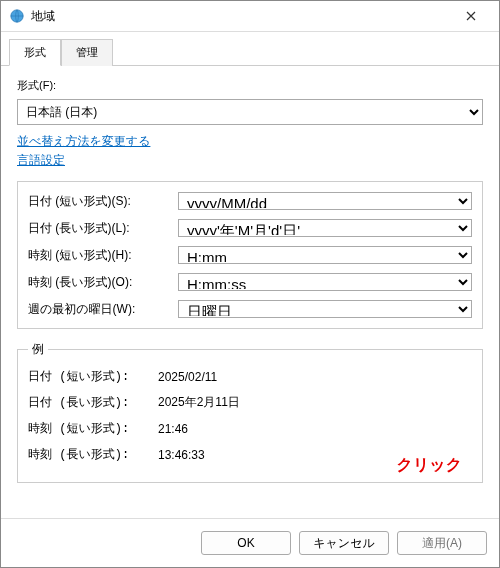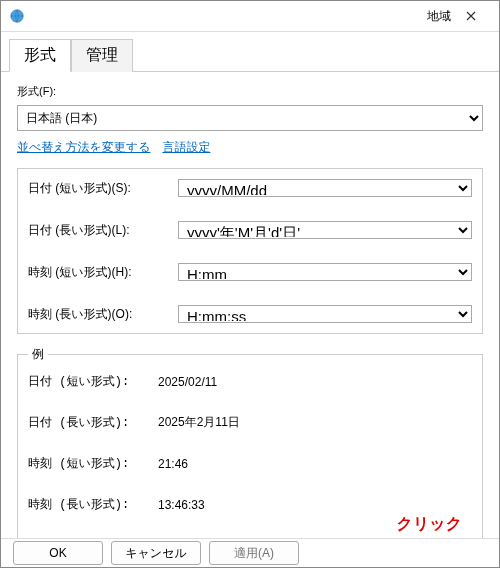--- a/index.html
+++ b/index.html
@@ -30,42 +30,41 @@
       width: 16px;
       height: 16px;
       margin-right: 6px;
       display: flex;
       align-items: center;
       justify-content: center;
     }
     .titlebar-title {
       flex: 1;
       font-size: 12px;
-      text-align: right;
     }
     .close-btn {
       width: 40px;
       height: 100%;
       display: flex;
       align-items: center;
       justify-content: center;
       font-size: 14px;
       color: #333;
     }
     .tabs {
       display: flex;
       padding: 6px 8px 0 8px;
       border-bottom: 1px solid #ccc;
     }
     .tab {
       padding: 5px 14px;
       border: 1px solid #ccc;
       border-bottom: none;
       background: #f3f3f3;
-      font-size: 16px;
+      font-size: 11px;
       position: relative;
       top: 1px;
     }
     .tab.active {
       background: #fff;
       border-bottom: 1px solid #fff;
     }
     .content {
       flex: 1;
       padding: 12px 16px 8px 16px;
@@ -85,41 +84,41 @@
       width: 100%;
       height: 26px;
       font-size: 12px;
       padding: 1px 4px;
       border: 1px solid #aaa;
       background: #fff;
     }
     .links {
       margin-top: 2px;
       display: flex;
-      flex-direction: row;
-      gap: 12px;
+      flex-direction: column;
+      gap: 2px;
     }
     .link {
       color: #0067c0;
       text-decoration: underline;
       font-size: 12px;
     }
     fieldset {
       border: 1px solid #ccc;
       padding: 10px 10px 10px 10px;
       margin-top: 6px;
     }
     fieldset legend {
       font-size: 12px;
       padding: 0 4px;
     }
     .row {
       display: flex;
       align-items: center;
-      margin-bottom: 24px;
+      margin-bottom: 9px;
     }
     .row:last-child { margin-bottom: 0; }
     .row-label {
       width: 150px;
       font-size: 12px;
     }
     .row select {
       flex: 1;
       height: 18px;
       font-size: 15px;
@@ -135,22 +134,23 @@
       font-size: 12px;
     }
     .annotation {
       position: absolute;
       font-weight: bold;
       color: #e60000;
       font-size: 16px;
     }
     .footer {
       border-top: 1px solid #ddd;
-      padding: 2px 12px;
-      display: flex;
+      padding: 12px 12px;
+      display: flex;
+      justify-content: flex-end;
       gap: 8px;
     }
     .footer button {
       width: 90px;
       height: 24px;
       font-size: 12px;
       background: #fdfdfd;
       border: 1px solid #aaa;
       border-radius: 3px;
     }
@@ -206,41 +206,45 @@
         <select><option>yyyy'年'M'月'd'日'</option></select>
       </div>
       <div class="row">
         <div class="row-label">時刻 (短い形式)(H):</div>
         <select><option>H:mm</option></select>
       </div>
       <div class="row">
         <div class="row-label">時刻 (長い形式)(O):</div>
         <select><option>H:mm:ss</option></select>
       </div>
+      <div class="row">
+        <div class="row-label">週の最初の曜日(W):</div>
+        <select><option>日曜日</option></select>
+      </div>
     </fieldset>
 
     <fieldset class="example rel">
       <legend>例</legend>
       <div class="row">
         <div class="row-label">日付 (短い形式):</div>
         <div class="row-value">2025/02/11</div>
       </div>
       <div class="row">
         <div class="row-label">日付 (長い形式):</div>
         <div class="row-value">2025年2月11日</div>
       </div>
       <div class="row">
         <div class="row-label">時刻 (短い形式):</div>
         <div class="row-value">21:46</div>
       </div>
       <div class="row">
         <div class="row-label">時刻 (長い形式):</div>
         <div class="row-value">13:46:33</div>
       </div>
-      <span class="annotation" style="right:20px; bottom:12px;">クリック</span>
+      <span class="annotation" style="right:20px; bottom:6px;">クリック</span>
     </fieldset>
 
   </div>
 
   <div class="footer">
     <button>OK</button>
     <button>キャンセル</button>
     <button class="disabled">適用(A)</button>
   </div>
 </div>

